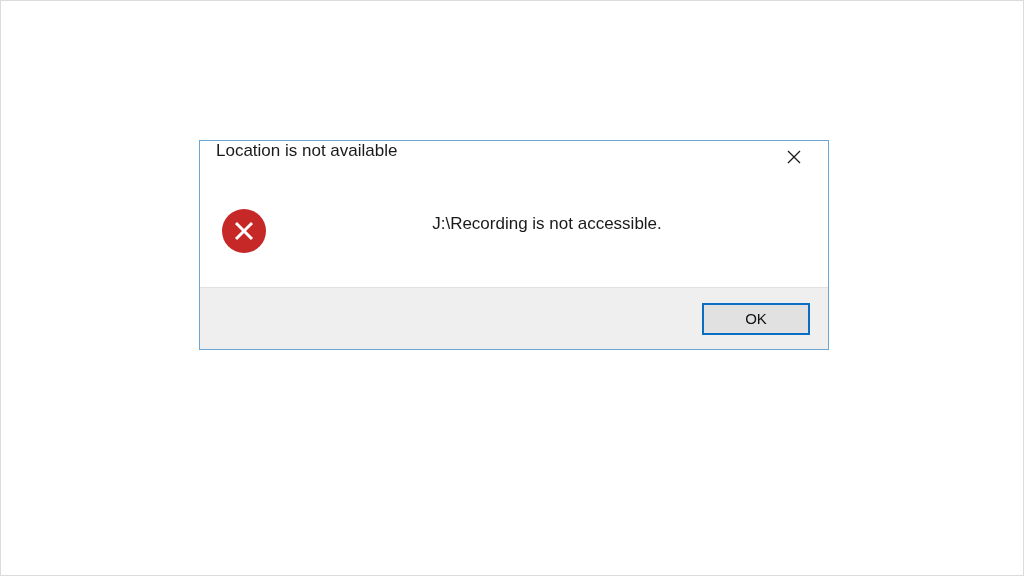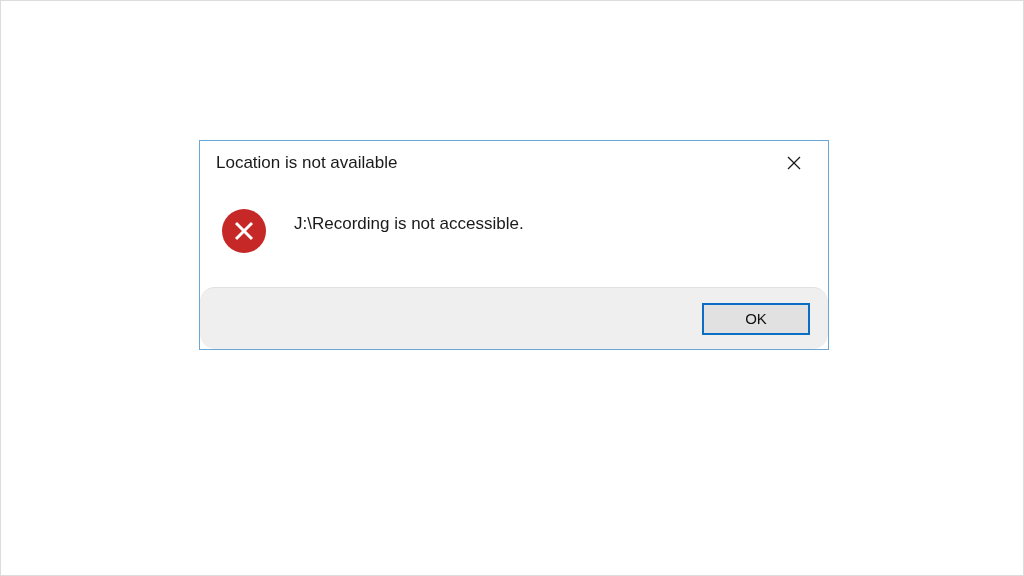--- a/index.html
+++ b/index.html
@@ -21,21 +21,20 @@
       position: absolute;
       left: 198px;
       top: 139px;
       width: 630px;
       border: 1px solid #6aa6d6;
       background: #ffffff;
       box-shadow: none;
     }
     .titlebar {
       display: flex;
-      align-items: center;
       justify-content: space-between;
       height: 44px;
       padding: 0 14px 0 16px;
       background: #ffffff;
     }
     .title-text {
       font-size: 17px;
       color: #1a1a1a;
       font-weight: 400;
     }
@@ -46,21 +45,22 @@
       align-items: center;
       justify-content: center;
       background: transparent;
       border: none;
       cursor: default;
     }
     .close-btn svg { display: block; }
     .content {
       display: flex;
       padding: 24px 20px 34px 22px;
-      gap: 28px;
+      gap: 20px;
+      text-align: center;
     }
     .icon-col {
       flex: 0 0 auto;
       padding-top: 0;
     }
     .error-circle {
       width: 44px;
       height: 44px;
       border-radius: 50%;
       background: #c62828;
@@ -82,21 +82,20 @@
       line-height: 1.3;
     }
     .actionbar {
       background: #efefef;
       border-top: 1px solid #e1e1e1;
       height: 62px;
       display: flex;
       align-items: center;
       justify-content: flex-end;
       padding: 0 18px;
-      border-radius: 15px;
     }
     .ok-btn {
       width: 108px;
       height: 32px;
       background: #e1e1e1;
       border: 2px solid #0a6fc2;
       color: #111;
       font-size: 15px;
       font-family: inherit;
       cursor: default;

